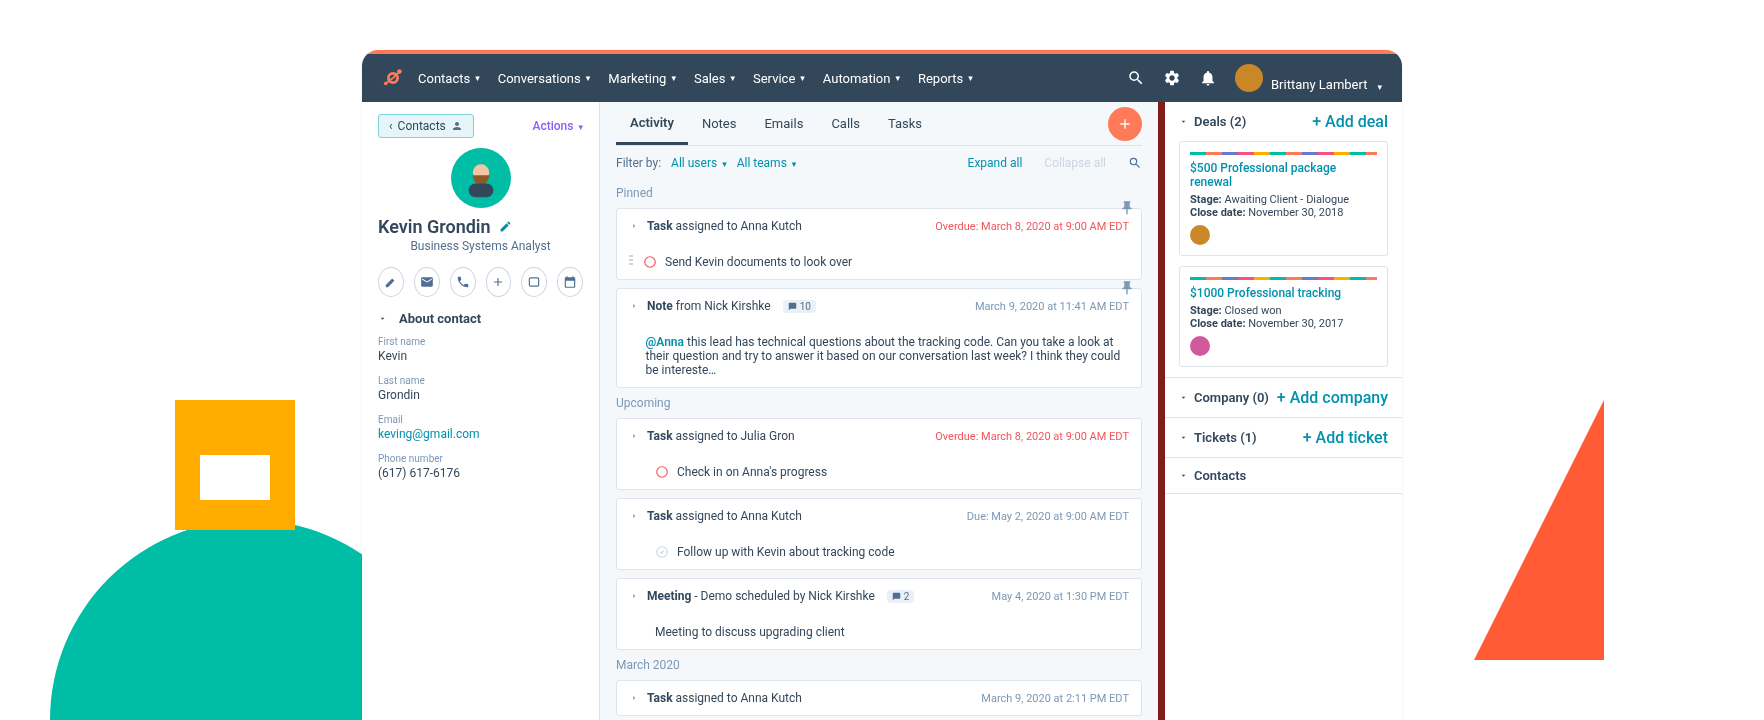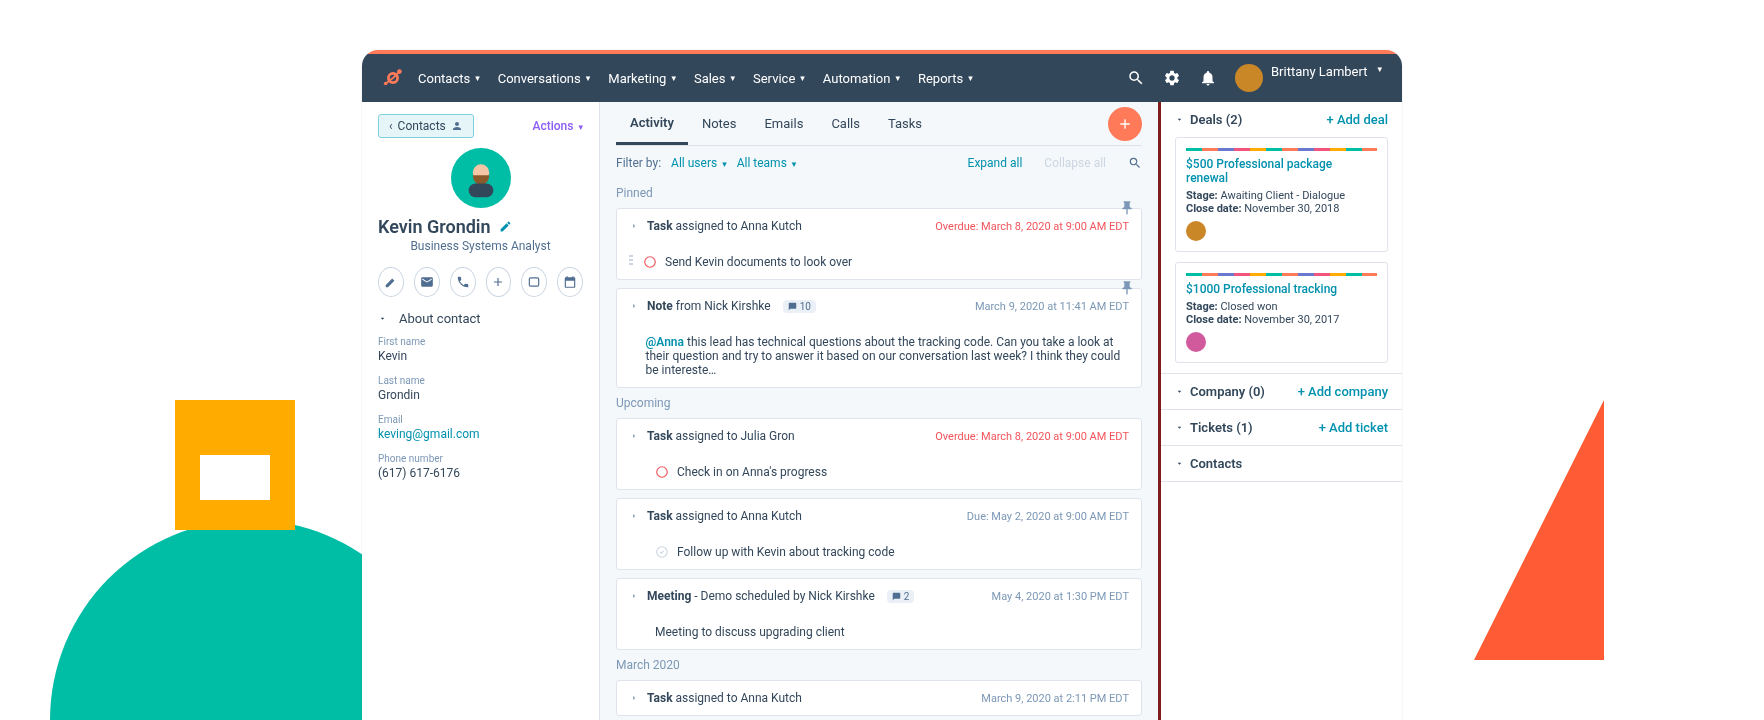--- a/index.html
+++ b/index.html
@@ -9,38 +9,38 @@
 .deco-yellow{position:absolute;width:120px;height:130px;background:#ffab00;left:175px;top:400px;z-index:1}
 .deco-yellow::after{content:"";position:absolute;width:70px;height:45px;background:#fff;left:25px;top:55px}
 .app{position:absolute;left:362px;top:50px;width:1040px;height:670px;background:#f5f8fa;border-radius:16px 16px 0 0;overflow:hidden;box-shadow:0 0 0 1px rgba(0,0,0,.03);z-index:5}
 .orange-bar{height:4px;background:#ff7a59}
 .nav{height:48px;background:#33475b;display:flex;align-items:center;padding:0 20px;color:#fff;font-size:13px}
 .logo{width:22px;height:22px;margin-right:14px;color:#ff7a59;display:flex;align-items:center}
 .nav-items{display:flex;gap:18px;flex:1}
 .nav-item{cursor:pointer;display:flex;align-items:center;gap:3px}
 .nav-right{display:flex;align-items:center;gap:18px}
 .nav-icon{width:18px;height:18px;fill:#fff;cursor:pointer}
-.user{display:flex;align-items:flex-start;gap:8px;cursor:pointer}
+.user{display:flex;align-items:flex-end;gap:8px;cursor:pointer}
 .avatar-sm{width:28px;height:28px;border-radius:50%;background:#c98727}
 .body{display:flex;height:calc(100% - 52px)}
 .left{width:238px;background:#fff;border-right:1px solid #dfe3eb;padding:12px 16px;overflow:hidden}
 .left-top{display:flex;justify-content:space-between;align-items:center;margin-bottom:10px}
 .back{border:1px solid #7fd1de;background:#e5f5f8;color:#33475b;padding:4px 10px;border-radius:3px;font-size:12px;display:flex;align-items:center;gap:5px;cursor:pointer}
 .actions-link{color:#8b5cf6;font-size:12px;font-weight:500;cursor:pointer}
 .profile{text-align:center;margin:8px 0 14px}
 .avatar-lg{width:60px;height:60px;border-radius:50%;background:#00bda5;margin:0 auto 8px;display:flex;align-items:center;justify-content:center}
 .avatar-lg svg{width:44px;height:44px}
 .name-row{display:flex;align-items:center;gap:8px}
 .name{font-size:18px;font-weight:600;color:#33475b}
 .pencil{width:13px;height:13px;fill:#0091ae;cursor:pointer}
 .jobtitle{font-size:12px;color:#516f90;margin-top:2px}
 .action-icons{display:flex;justify-content:center;gap:10px;margin:14px 0}
 .aicon{width:30px;height:30px;border-radius:50%;border:1px solid #cbd6e2;display:flex;align-items:center;justify-content:center;cursor:pointer}
 .aicon svg{width:14px;height:14px;fill:#506e91}
-.section-h{display:flex;align-items:center;gap:6px;font-size:13px;font-weight:400;color:#33475b;margin-bottom:10px}
+.section-h{display:flex;align-items:center;gap:6px;font-size:13px;font-weight:700;color:#33475b;margin-bottom:10px}
 .field{margin-bottom:12px}
 .flabel{font-size:10px;color:#7c98b6;margin-bottom:2px}
 .fval{font-size:12px;color:#33475b}
 .fval.link{color:#0091ae}
 .mid{flex:1;background:#f5f8fa;padding:0 16px;overflow:hidden}
 .tabs{display:flex;align-items:center;border-bottom:1px solid #dfe3eb;position:relative;height:44px}
 .tab{padding:0 14px;font-size:13px;color:#33475b;cursor:pointer;height:100%;display:flex;align-items:center}
 .tab.active{font-weight:600;border-bottom:3px solid #33475b}
 .fab{position:absolute;right:0;top:5px;width:34px;height:34px;border-radius:50%;background:#ff7a59;display:flex;align-items:center;justify-content:center;cursor:pointer}
 .fab svg{width:16px;height:16px;fill:#fff}
@@ -55,24 +55,24 @@
 .chev{width:10px;height:10px;fill:#7c98b6;cursor:pointer}
 .c-date{margin-left:auto;font-size:11px;color:#7c98b6}
 .c-date.overdue{color:#f2545b}
 .pin{position:absolute;right:6px;top:-9px;width:16px;height:16px;fill:#7c98b6}
 .c-body{display:flex;align-items:flex-start;gap:8px;margin-top:22px;font-size:12px;color:#33475b}
 .task-icon{width:14px;height:14px;flex-shrink:0}
 .drag{width:4px;display:flex;flex-direction:column;gap:2px;margin-right:2px}
 .drag span{width:4px;height:2px;background:#cbd6e2}
 .mention{color:#0091ae;font-weight:600}
 .comment-badge{display:inline-flex;align-items:center;gap:3px;background:#eaf0f6;border-radius:4px;padding:1px 5px;font-size:10px;color:#506e91;margin-left:4px}
-.right{width:244px;background:#fff;border-left:3px solid #7f1d1d;overflow:hidden}
+.right{width:244px;background:#fff;border-left:7px solid #7f1d1d;overflow:hidden}
 .r-sec{border-bottom:1px solid #dfe3eb;padding:10px 14px}
 .r-head{display:flex;align-items:center;font-size:13px;font-weight:600;color:#33475b}
-.r-add{margin-left:auto;color:#0091ae;font-size:13px;font-weight:500;cursor:pointer}
+.r-add{margin-left:auto;color:#0091ae;font-size:16px;font-weight:500;cursor:pointer}
 .deal{border:1px solid #dfe3eb;border-radius:3px;padding:10px;margin-top:10px;font-size:11px;color:#33475b}
 .deal-bar{height:3px;margin-bottom:6px;background-image:repeating-linear-gradient(90deg,#00bda5 0 16px,#ff7a59 16px 32px,#6a78d1 32px 48px,#f2547d 48px 64px,#ffab00 64px 80px)}
 .deal-title{color:#0091ae;font-size:12px;font-weight:500;margin-bottom:4px}
 .deal-av{width:20px;height:20px;border-radius:50%;margin-top:6px}
 .chev-d{width:9px;height:9px;fill:#33475b;margin-right:6px}
 .caret{font-size:9px;margin-left:2px}
 </style>
 </head>
 <body>
 

